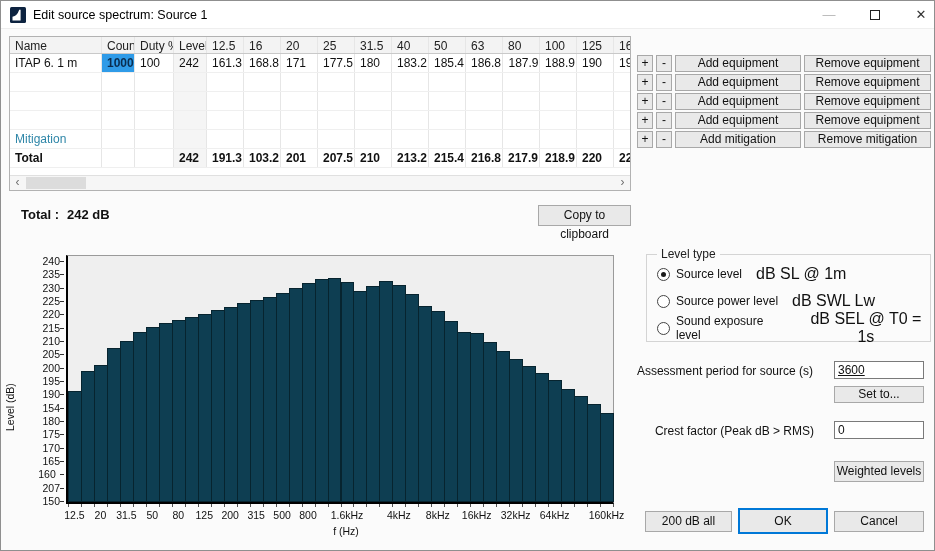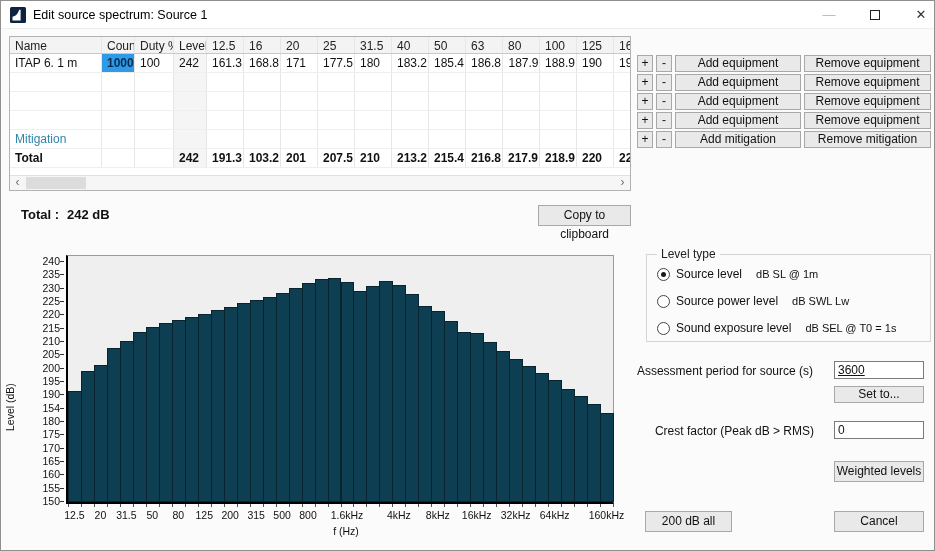--- a/index.html
+++ b/index.html
@@ -55,21 +55,21 @@
   .y-title { position:absolute; left:2px; top:80px; width:14px; height:160px; display:flex; align-items:center; justify-content:center; writing-mode:vertical-rl; transform:rotate(180deg); font-size:10.5px; color:#111; }
   .x-title { position:absolute; left:310px; top:278px; width:70px; text-align:center; font-size:10.5px; color:#111; }
 
   
   .groupbox { position:absolute; left:645px; top:253px; width:285px; height:88px; border:1px solid #d4d4d4; }
   .groupbox-title { position:absolute; left:10px; top:-8px; background:#fbfbfb; padding:0 4px; font-size:12px; color:#222; }
   .radio-row { position:absolute; left:10px; height:14px; display:flex; align-items:center; }
   .radio { width:13px; height:13px; border:1px solid #444; border-radius:50%; background:#fff; margin-right:6px; position:relative; flex:none; }
   .radio.checked::after { content:""; position:absolute; left:3px; top:3px; width:5px; height:5px; border-radius:50%; background:#1a1a1a; }
   .radio-label { font-size:12px; }
-  .radio-unit { font-size:11px; margin-left:14px;text-align:center; }
+  .radio-unit { font-size:16px; margin-left:14px;text-align:center; }
 
   .field-label { position:absolute; text-align:right; font-size:12px; color:#111; }
   .field-input { position:absolute; width:90px; height:18px; border:1px solid #7a7a7a; background:#fff; font-family:"Liberation Sans",sans-serif; font-size:12px; padding:0 3px; color:#111; }
 
   .setto-btn { position:absolute; left:833px; top:385px; width:90px; height:17px; line-height:15px; }
   .weighted-btn { position:absolute; left:833px; top:460px; width:90px; height:21px; line-height:19px; }
 
   
   .dball-btn { position:absolute; left:644px; top:510px; width:87px; height:21px; line-height:19px; }
   .ok-btn { position:absolute; left:737px; top:507px; width:90px; height:26px; line-height:22px; border:2px solid #0078d7; }
@@ -296,23 +296,23 @@
         <div class="bar" style="left: 467.143px; top: 116.733px; width: 13.9762px; height: 129.267px; background: rgb(14, 62, 82); border-color: rgb(7, 36, 47);"></div>
         <div class="bar" style="left: 480.119px; top: 124.467px; width: 13.9762px; height: 121.533px; background: rgb(14, 62, 82); border-color: rgb(7, 36, 47);"></div>
         <div class="bar" style="left: 493.095px; top: 133.267px; width: 13.9762px; height: 112.733px; background: rgb(14, 62, 82); border-color: rgb(7, 36, 47);"></div>
         <div class="bar" style="left: 506.071px; top: 140.2px; width: 13.9762px; height: 105.8px; background: rgb(14, 62, 82); border-color: rgb(7, 36, 47);"></div>
         <div class="bar" style="left: 519.048px; top: 148.2px; width: 13.9762px; height: 97.8px; background: rgb(14, 62, 82); border-color: rgb(7, 36, 47);"></div>
         <div class="bar" style="left: 532.024px; top: 157px; width: 13.9762px; height: 89px; background: rgb(14, 62, 82); border-color: rgb(7, 36, 47);"></div>
       </div>
     <div class="x-title">f (Hz)</div>
   <div class="ytick-label" style="left: 33px; top: 248px;">150</div>
       <div class="ytick-mark" style="left: 59px; top: 254px;"></div>
-      <div class="ytick-label" style="left: 33px; top: 234.667px;">155</div>
+      <div class="ytick-label" style="left: 33px; top: 234.667px;">207</div>
       <div class="ytick-mark" style="left: 59px; top: 240.667px;"></div>
-      <div class="ytick-label" style="left: 33px; top: 221.333px;">160</div>
+      <div class="ytick-label" style="left: 33px; top: 221.333px; text-align: center;">160</div>
       <div class="ytick-mark" style="left: 59px; top: 227.333px;"></div>
       <div class="ytick-label" style="left: 33px; top: 208px;">165</div>
       <div class="ytick-mark" style="left: 59px; top: 214px;"></div>
       <div class="ytick-label" style="left: 33px; top: 194.667px;">170</div>
       <div class="ytick-mark" style="left: 59px; top: 200.667px;"></div>
       <div class="ytick-label" style="left: 33px; top: 181.333px;">175</div>
       <div class="ytick-mark" style="left: 59px; top: 187.333px;"></div>
       <div class="ytick-label" style="left: 33px; top: 168px;">180</div>
       <div class="ytick-mark" style="left: 59px; top: 174px;"></div>
       <div class="ytick-label" style="left: 33px; top: 154.667px;">154</div>
@@ -423,15 +423,16 @@
   <div class="field-label" style="left:600px; top:363px; width:212px;">Assessment period for source (s)</div>
   <input class="field-input" style="left: 833px; top: 360px; text-decoration: underline;" value="3600">
   <div class="btn setto-btn">Set to...</div>
 
   <div class="field-label" style="left:600px; top:423px; width:213px;">Crest factor (Peak dB &gt; RMS)</div>
   <input class="field-input" style="left: 833px; top: 420px;" value="0">
 
   <div class="btn weighted-btn">Weighted levels</div>
 
   <div class="btn dball-btn">200 dB all</div>
+  <div class="btn ok-btn">OK</div>
   <div class="btn cancel-btn">Cancel</div>
 
 </div>
 
 </body></html>

